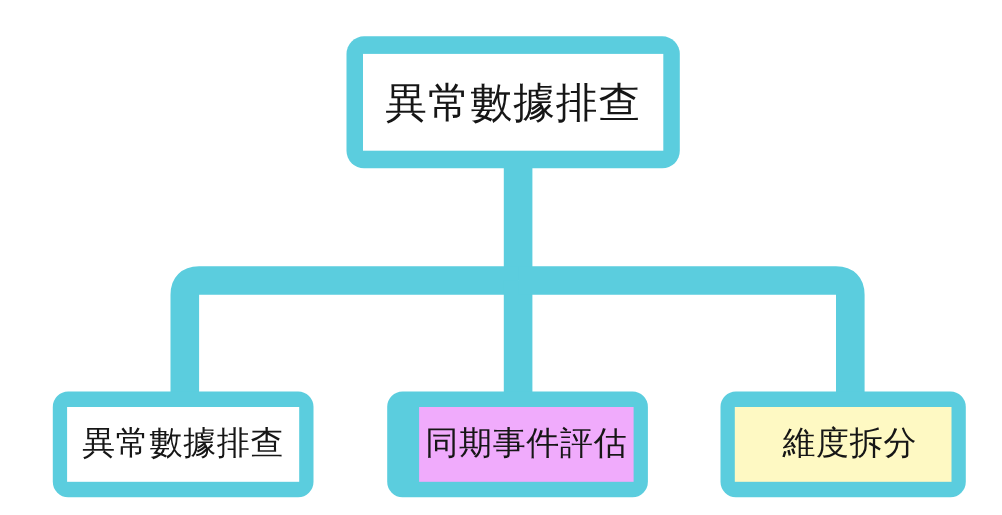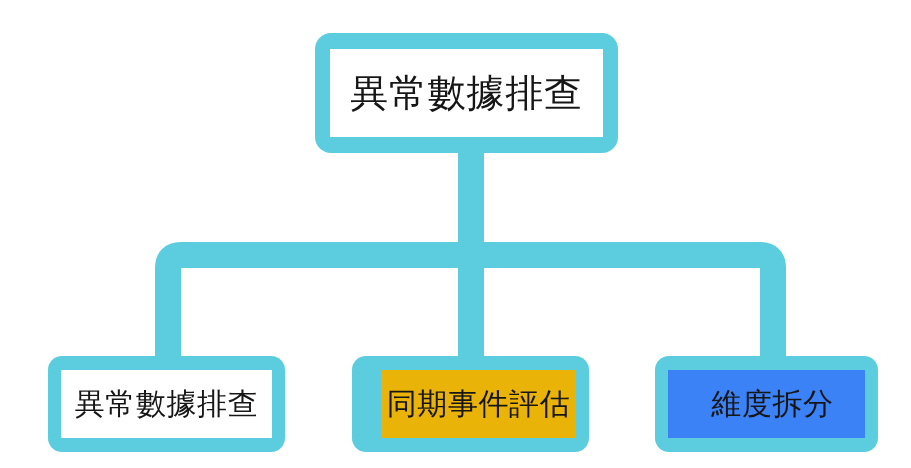--- a/index.html
+++ b/index.html
@@ -111,24 +111,24 @@
     </div>
   </div>
 
   <div class="node node-leaf" id="node-leaf-0" style="background:#5BCDDE;">
     <div class="node-inner" style="background: rgb(255, 255, 255);">
       <span class="node-label" style="color: rgb(22, 22, 22);">異常數據排查</span>
     </div>
   </div>
 
   <div class="node node-leaf" id="node-leaf-1" style="background:#5BCDDE;">
-    <div class="node-inner" style="background: #eab308; margin-left: 16px;">
+    <div class="node-inner" style="background: #f0abfc; margin-left: 16px;">
       <span class="node-label" style="color: rgb(22, 22, 22);">同期事件評估</span>
     </div>
   </div>
 
   <div class="node node-leaf" id="node-leaf-2" style="background:#5BCDDE;">
-    <div class="node-inner" style="background: #3b82f6; padding-left: 12px;">
+    <div class="node-inner" style="background: #fef9c3; padding-left: 12px;">
       <span class="node-label" style="color: rgb(22, 22, 22);">維度拆分</span>
     </div>
   </div>
 
 </div>
 
 </body></html>

